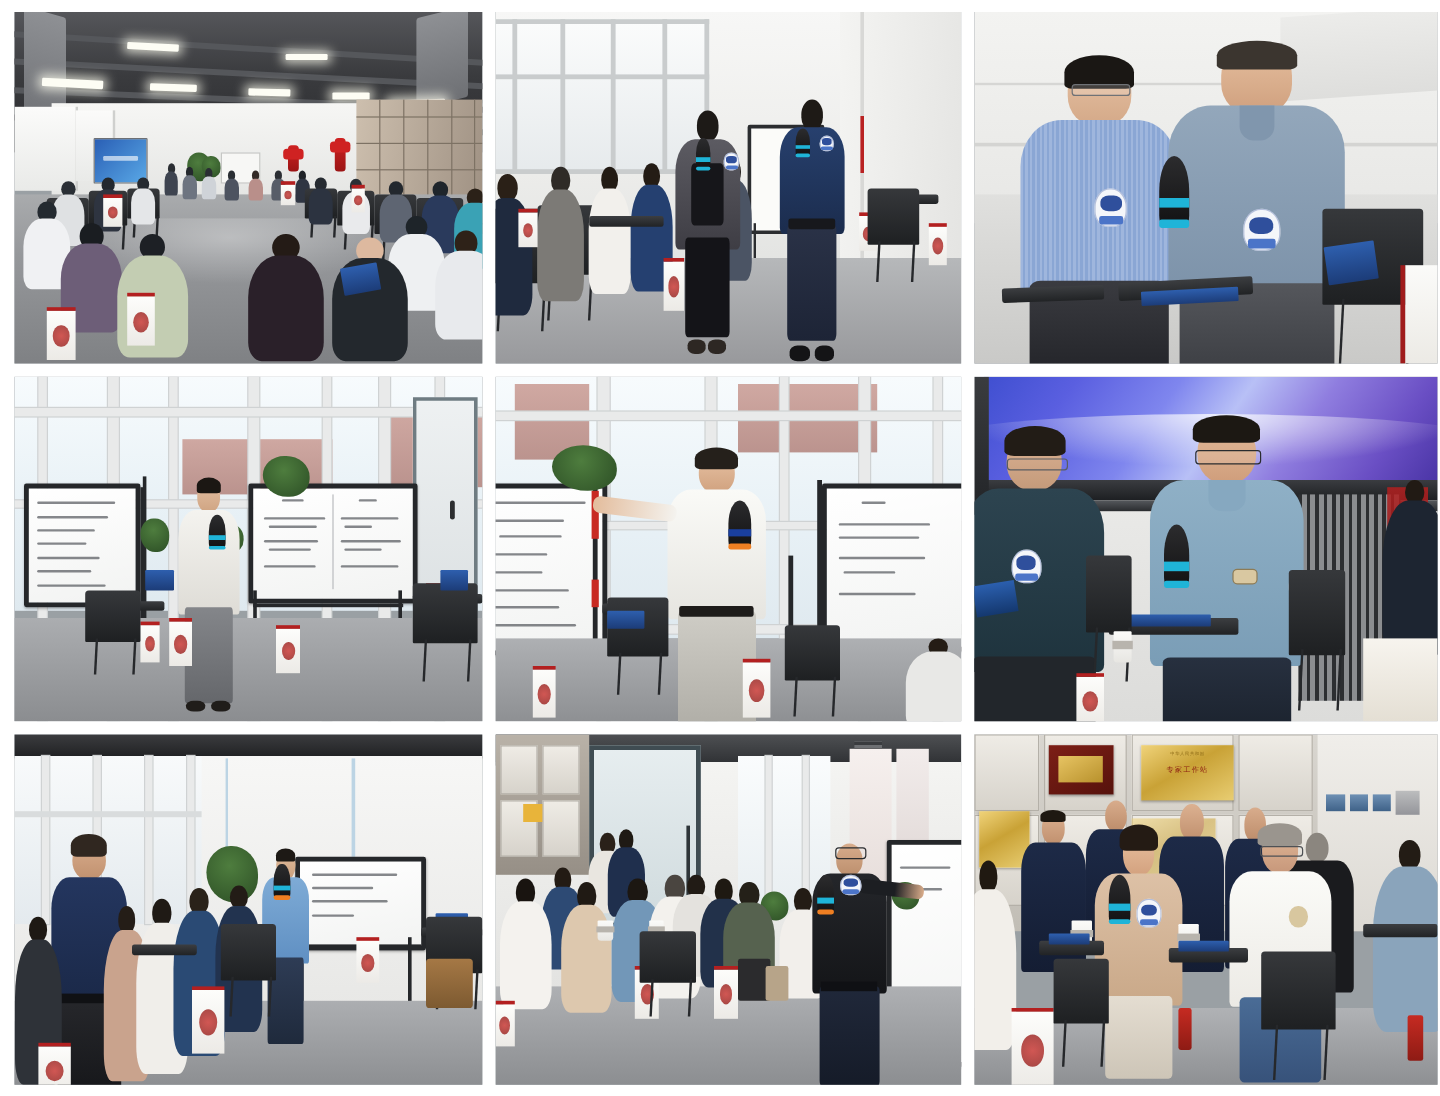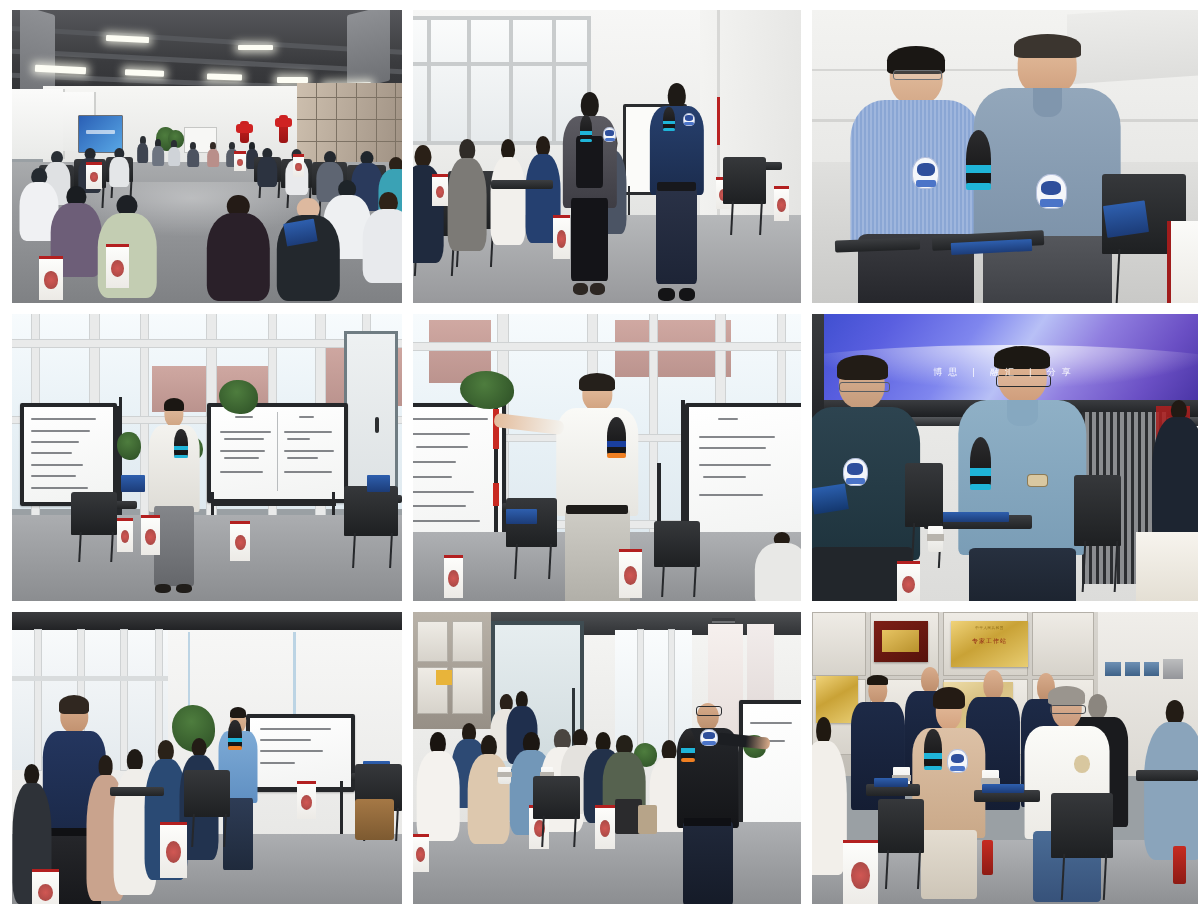--- a/index.html
+++ b/index.html
@@ -619,21 +619,20 @@
         <span class="bd" style="top:14%;width:100%;height:88%;background:#e8e8e6;"></span>
       </div>
     </div>
 
   </div>
 
   <div class="photo">
     <div class="ph-inner">
       <div class="wall" style="height:100%;background:linear-gradient(#f1f1ef,#dcdcda);"></div>
       <div class="led"></div>
-      <div class="ledtxt">博思   |   融汇   |   分享</div>
       <div class="ledbar"></div>
       <div style="position:absolute;left:2%;right:0;top:36%;height:3%;background:linear-gradient(#55585c,#2a2c2f);"></div>
       <div style="position:absolute;left:0;top:0;width:3%;height:40%;background:linear-gradient(#3a3c3f,#222427);"></div>
       <div style="position:absolute;right:8%;top:34%;width:22%;height:60%;background:repeating-linear-gradient(90deg,#2c2e31 0 3px,#8b8d90 3px 7px);"></div>
       <div style="position:absolute;right:2%;top:32%;width:9%;height:34%;background:linear-gradient(#b31f1f,#7d1414);opacity:.85;"></div>
 
       <div class="pers" style="left:-2%;top:16%;width:30%;height:86%;">
         <span class="hd" style="width:40%;height:20%;background:linear-gradient(#dcb395,#c49a7a);"></span>
         <span style="position:absolute;left:28%;top:-2%;width:44%;height:10%;background:#221c16;border-radius:50% 50% 16% 16%;"></span>
         <span style="position:absolute;left:30%;top:9%;width:42%;height:3%;border:1px solid #5a5d61;border-radius:3px;"></span>

